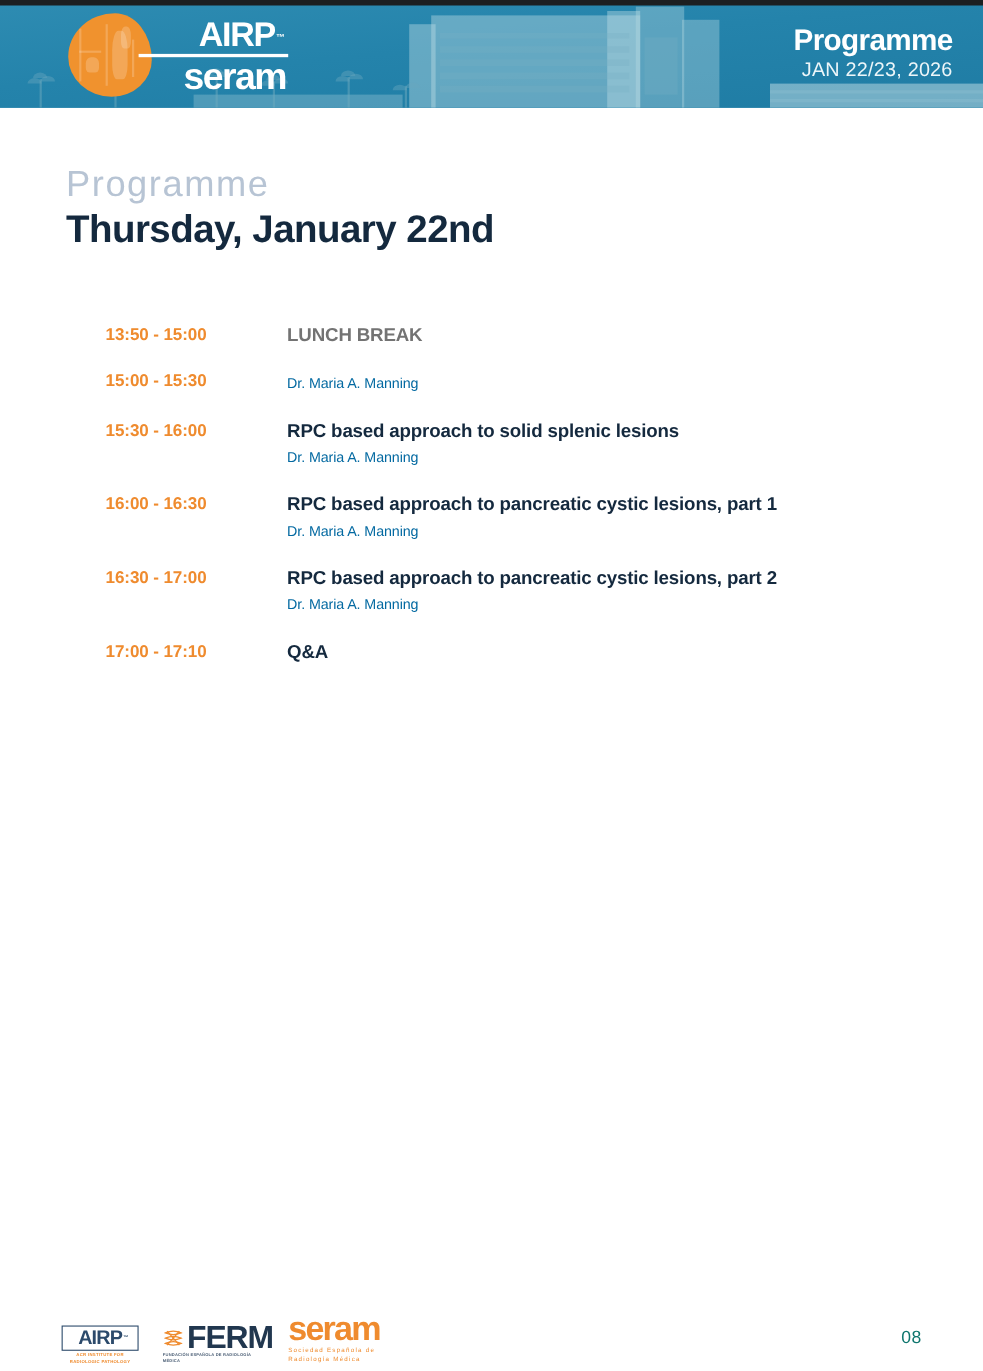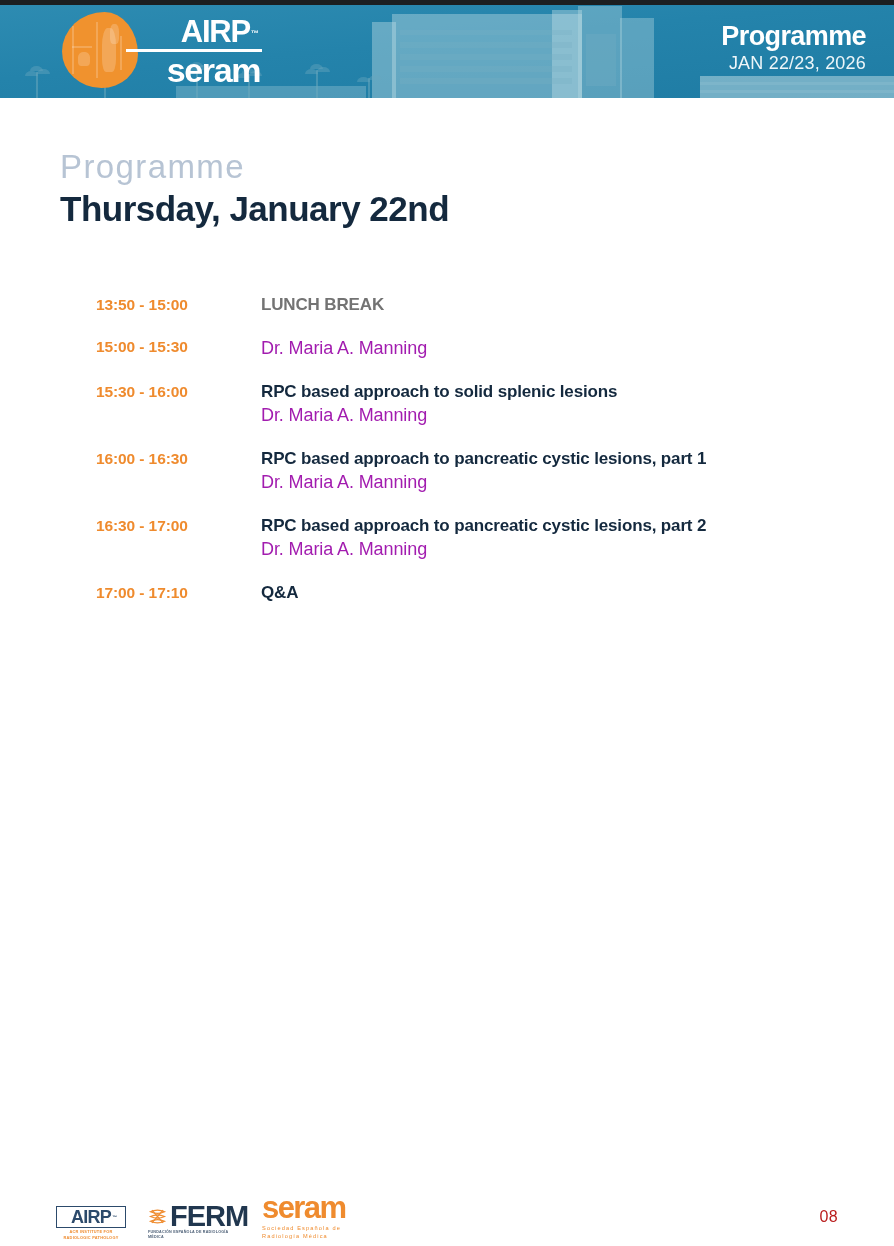--- a/index.html
+++ b/index.html
@@ -217,22 +217,22 @@
     color: #14293e;
     font-size: 17px;
     font-weight: bold;
     line-height: 22px;
     letter-spacing: -0.15px;
   }
   .slot.break .slot-title {
     color: #737373;
   }
   .slot-speaker {
-    color: #a21caf;
-    font-size: 18px;
+    color: #0369a1;
+    font-size: 13px;
     font-weight: normal;
     line-height: 25px;
     letter-spacing: -0.1px;
   }
 
   
   .footer {
     position: absolute;
     left: 0; bottom: 0;
     width: 894px; height: 74px;
@@ -319,21 +319,21 @@
     font-size: 5.6px;
     font-weight: normal;
     letter-spacing: 1.15px;
     line-height: 8px;
     margin-top: 1px;
   }
 
   .page-num {
     position: absolute;
     right: 56px; bottom: 20px;
-    color: #b91c1c;
+    color: #0f766e;
     font-size: 16px;
     font-weight: normal;
     letter-spacing: 0.4px;
   }
 </style>
 </head>
 <body>
 
 <div class="page">
 

